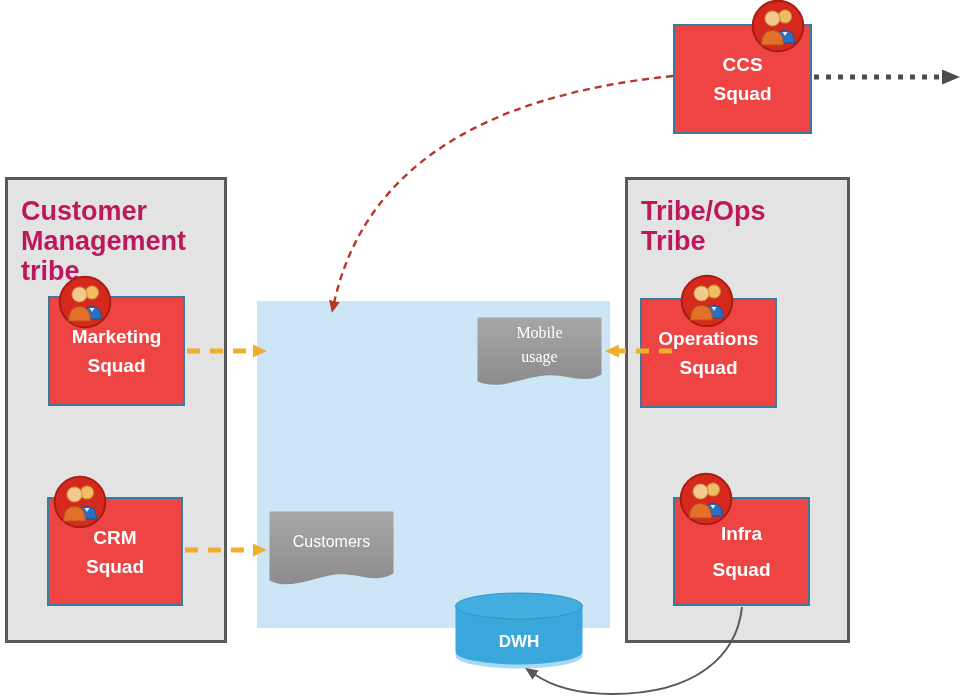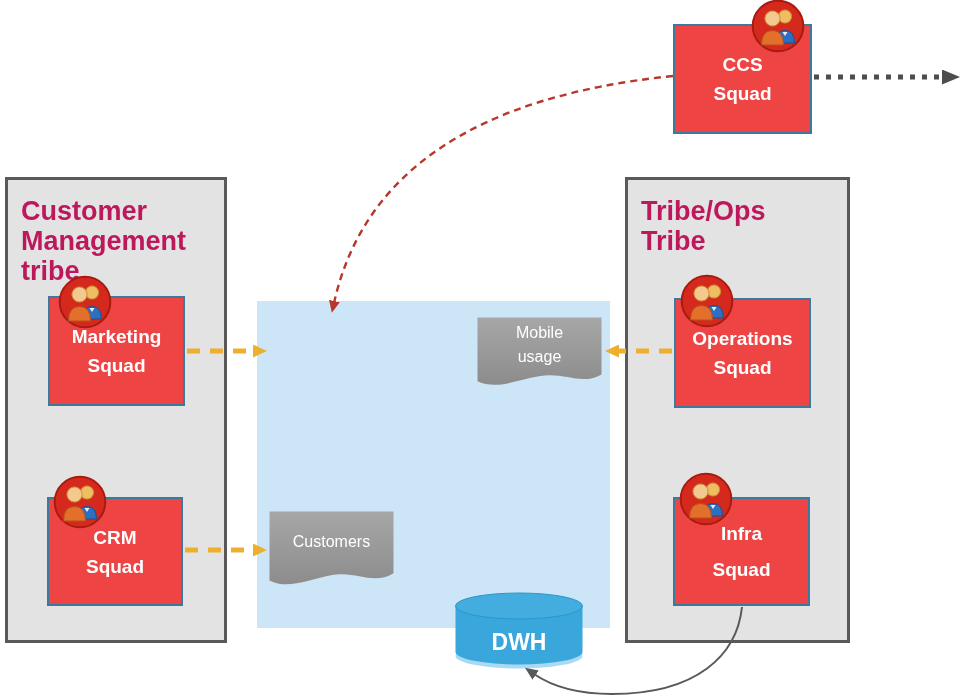--- a/index.html
+++ b/index.html
@@ -29,21 +29,21 @@
   .doc-label {
     position:absolute; left:0; right:0; top:0; bottom:16px;
     display:flex; flex-direction:column; align-items:center; justify-content:center;
     color:#ffffff; font-size:16px; line-height:24px; text-align:center; z-index:2;
   }
   .cylinder { position:absolute; left:453px; top:590px; width:132px; height:80px; z-index:3; }
   .cylinder svg { position:absolute; inset:0; width:100%; height:100%; }
   .cylinder-label {
     position:absolute; left:0; right:0; top:24px; bottom:0;
     display:flex; align-items:center; justify-content:center;
-    color:#ffffff; font-size:23px; font-weight:bold; z-index:2;
+    color:#ffffff; font-size:17px; font-weight:bold; z-index:2;
   }
   svg.overlay { position:absolute; left:0; top:0; width:972px; height:697px;
     pointer-events:none; z-index:6; }
   .defs-holder { position:absolute; width:0; height:0; overflow:hidden; }
 </style>
 </head>
 <body>
 
 <div class="canvas">
 
@@ -92,21 +92,21 @@
   <div class="squad" style="left:48px; top:296px; width:137px; height:110px;">
     <span>Marketing</span>
     <span>Squad</span>
   </div>
 
   <div class="squad" style="left:47px; top:497px; width:136px; height:109px;">
     <span>CRM</span>
     <span>Squad</span>
   </div>
 
-  <div class="squad" style="left:674px; top:298px; width:137px; height:110px;">
+  <div class="squad" style="left:640px; top:298px; width:137px; height:110px;">
     <span>Operations</span>
     <span>Squad</span>
   </div>
 
   <div class="squad" style="left:673px; top:497px; width:137px; height:109px;gap:7px;">
     <span>Infra</span>
     <span>Squad</span>
   </div>
 
   <div class="team-icon" style="left:751px; top:-1px;">
@@ -149,21 +149,21 @@
 <svg viewBox="0 0 54 54" width="54" height="54">
   <circle cx="27" cy="27" r="25.3" fill="#D6291E" stroke="#A81B10" stroke-width="2"></circle>
   <circle cx="34" cy="17.5" r="6.6" fill="#EFBE62" stroke="#C98C2F" stroke-width="1"></circle>
   <path d="M24.5 44 q0 -12.5 9.5 -12.5 q9.5 0 9.5 12.5 z" fill="#2D6FC0" stroke="#1F4E8C" stroke-width="1"></path>
   <path d="M31.5 33 l2.5 4 l2.5 -4 z" fill="#E8EEF6"></path>
   <circle cx="21.5" cy="19.5" r="7.6" fill="#F3C98F" stroke="#C98C2F" stroke-width="1"></circle>
   <path d="M10.5 46 q0 -14.5 11 -14.5 q11 0 11 14.5 z" fill="#E2702B" stroke="#B5501A" stroke-width="1"></path>
 </svg></div>
 
 
-  <div class="doc" style="left:476px; top:316px; width:127px; height:74px;">
+  <div class="doc" style="left:476px; top:316px; width:127px; height:74px;font-family:Liberation Serif, serif;">
     <svg viewBox="0 0 127 76" preserveAspectRatio="none">
       <path d="M1.5 1.5 L125.5 1.5 L125.5 60 C 105 72, 88 57, 63 62 C 40 66, 20 76, 1.5 67 Z" fill="url(#gdoc)"></path>
     </svg>
     <div class="doc-label">
       <span>Mobile</span>
       <span>usage</span>
     </div>
   </div>
 
   <div class="doc" style="left:268px; top:510px; width:127px; height:80px;">

